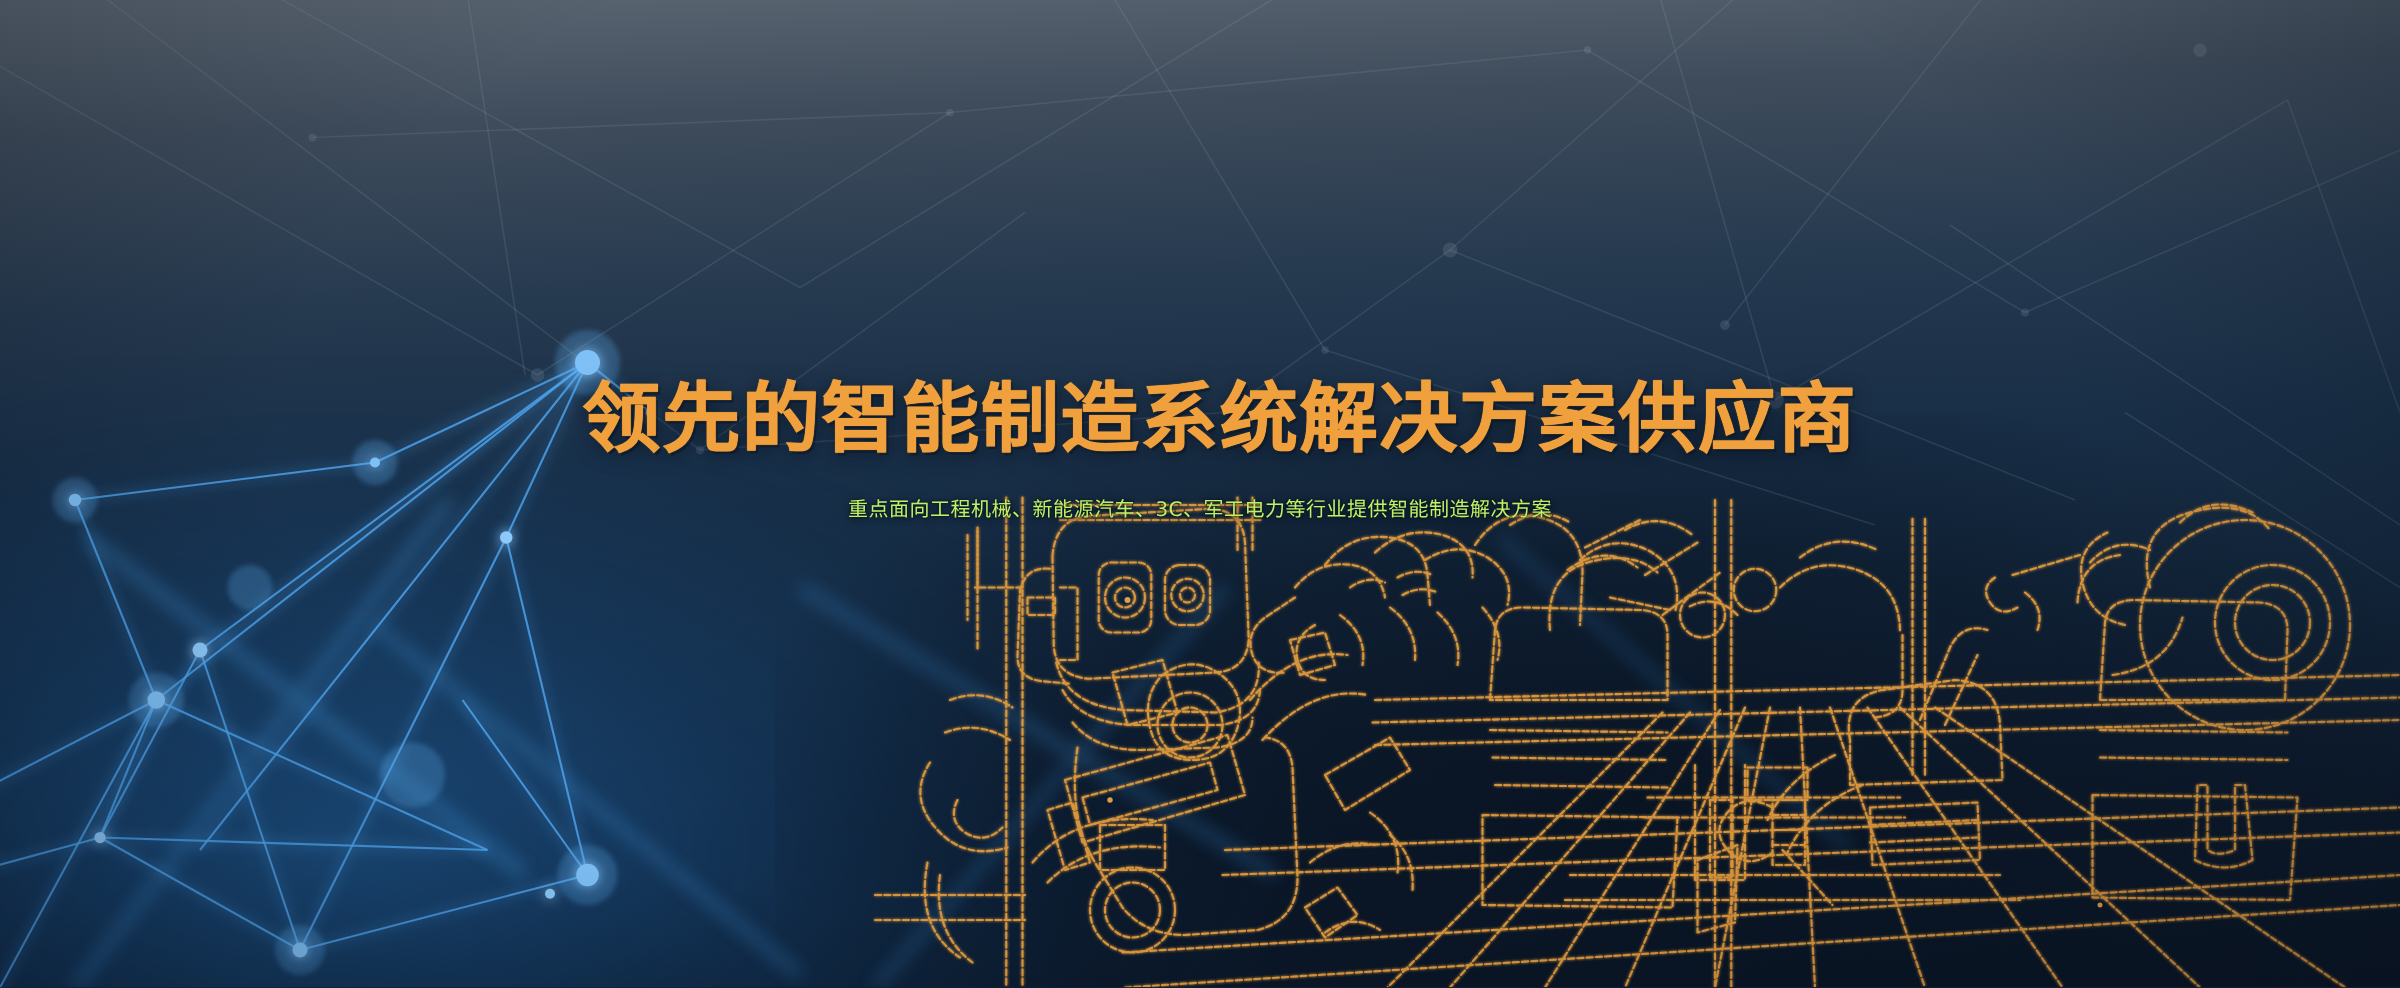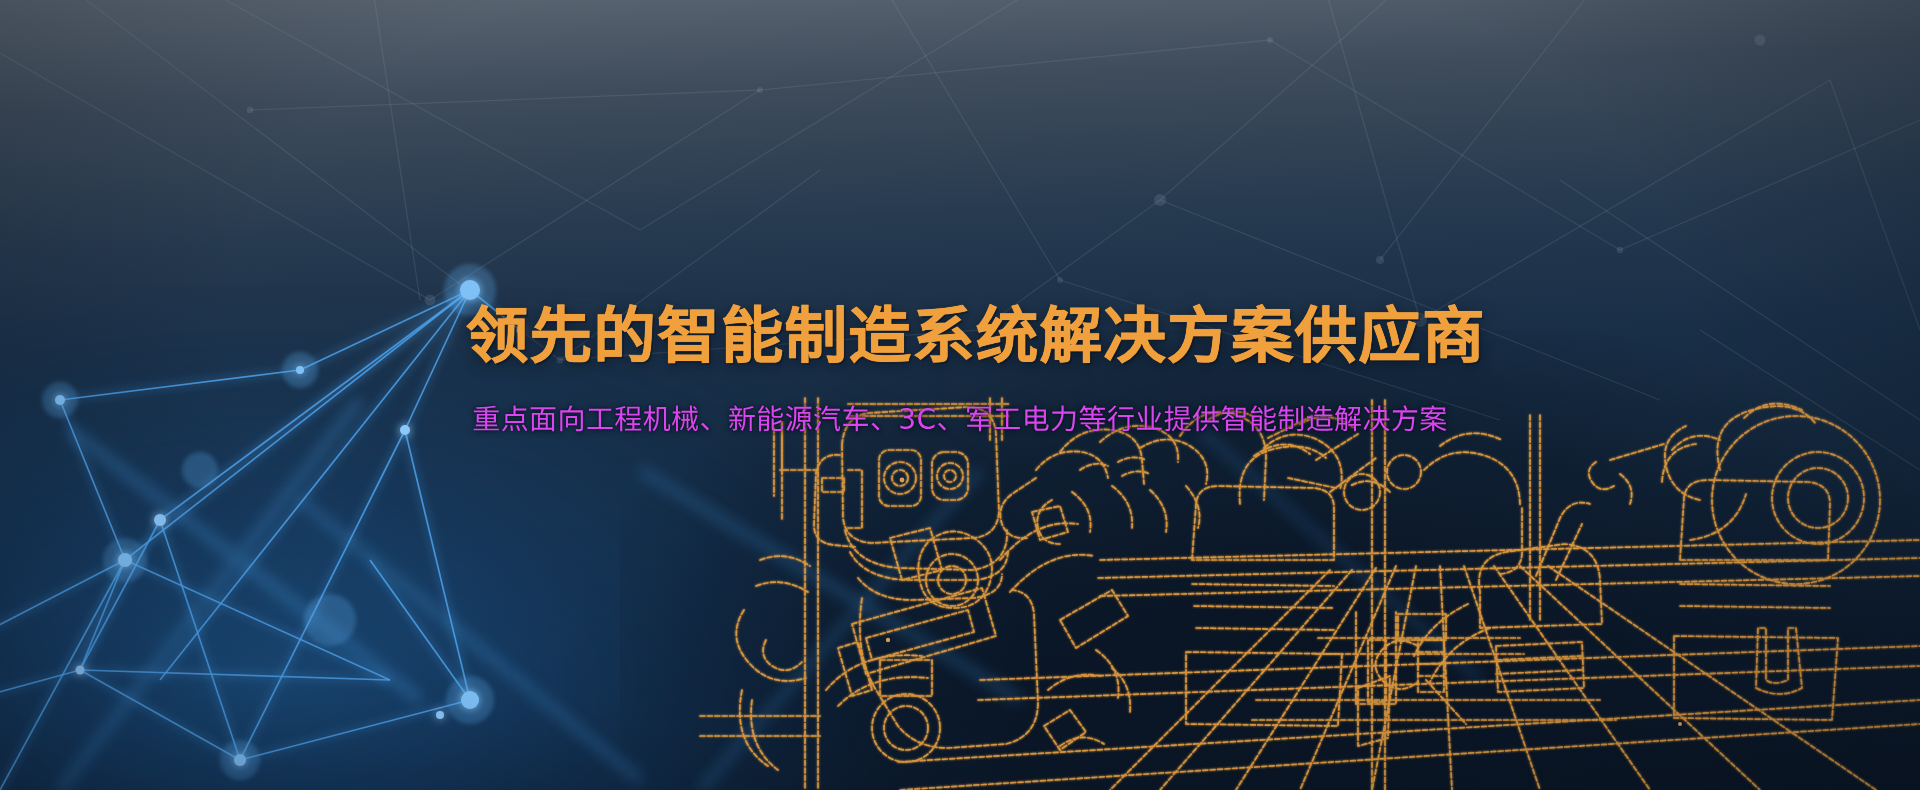--- a/index.html
+++ b/index.html
@@ -75,24 +75,24 @@
     white-space:nowrap;
     transform:scaleX(1.02);
   }
   .subline-wrap{
     position:absolute; left:0; right:0; top:377px;
     text-align:center;
   }
   .subline{
     display:inline-block;
     font-family:"DejaVu Sans","Liberation Sans",sans-serif;
-    font-size:28px;
+    font-size:16px;
     line-height:30px;
     letter-spacing:0.4px;
-    color:#d946ef;
+    color:#bef264;
     text-shadow:0 1px 6px rgba(5,12,22,.85), 0 0 2px rgba(5,12,22,.8);
     white-space:nowrap;
   }
 
   
   .nodeglow{filter:blur(2.2px);}
 </style>
 </head>
 <body>
 

